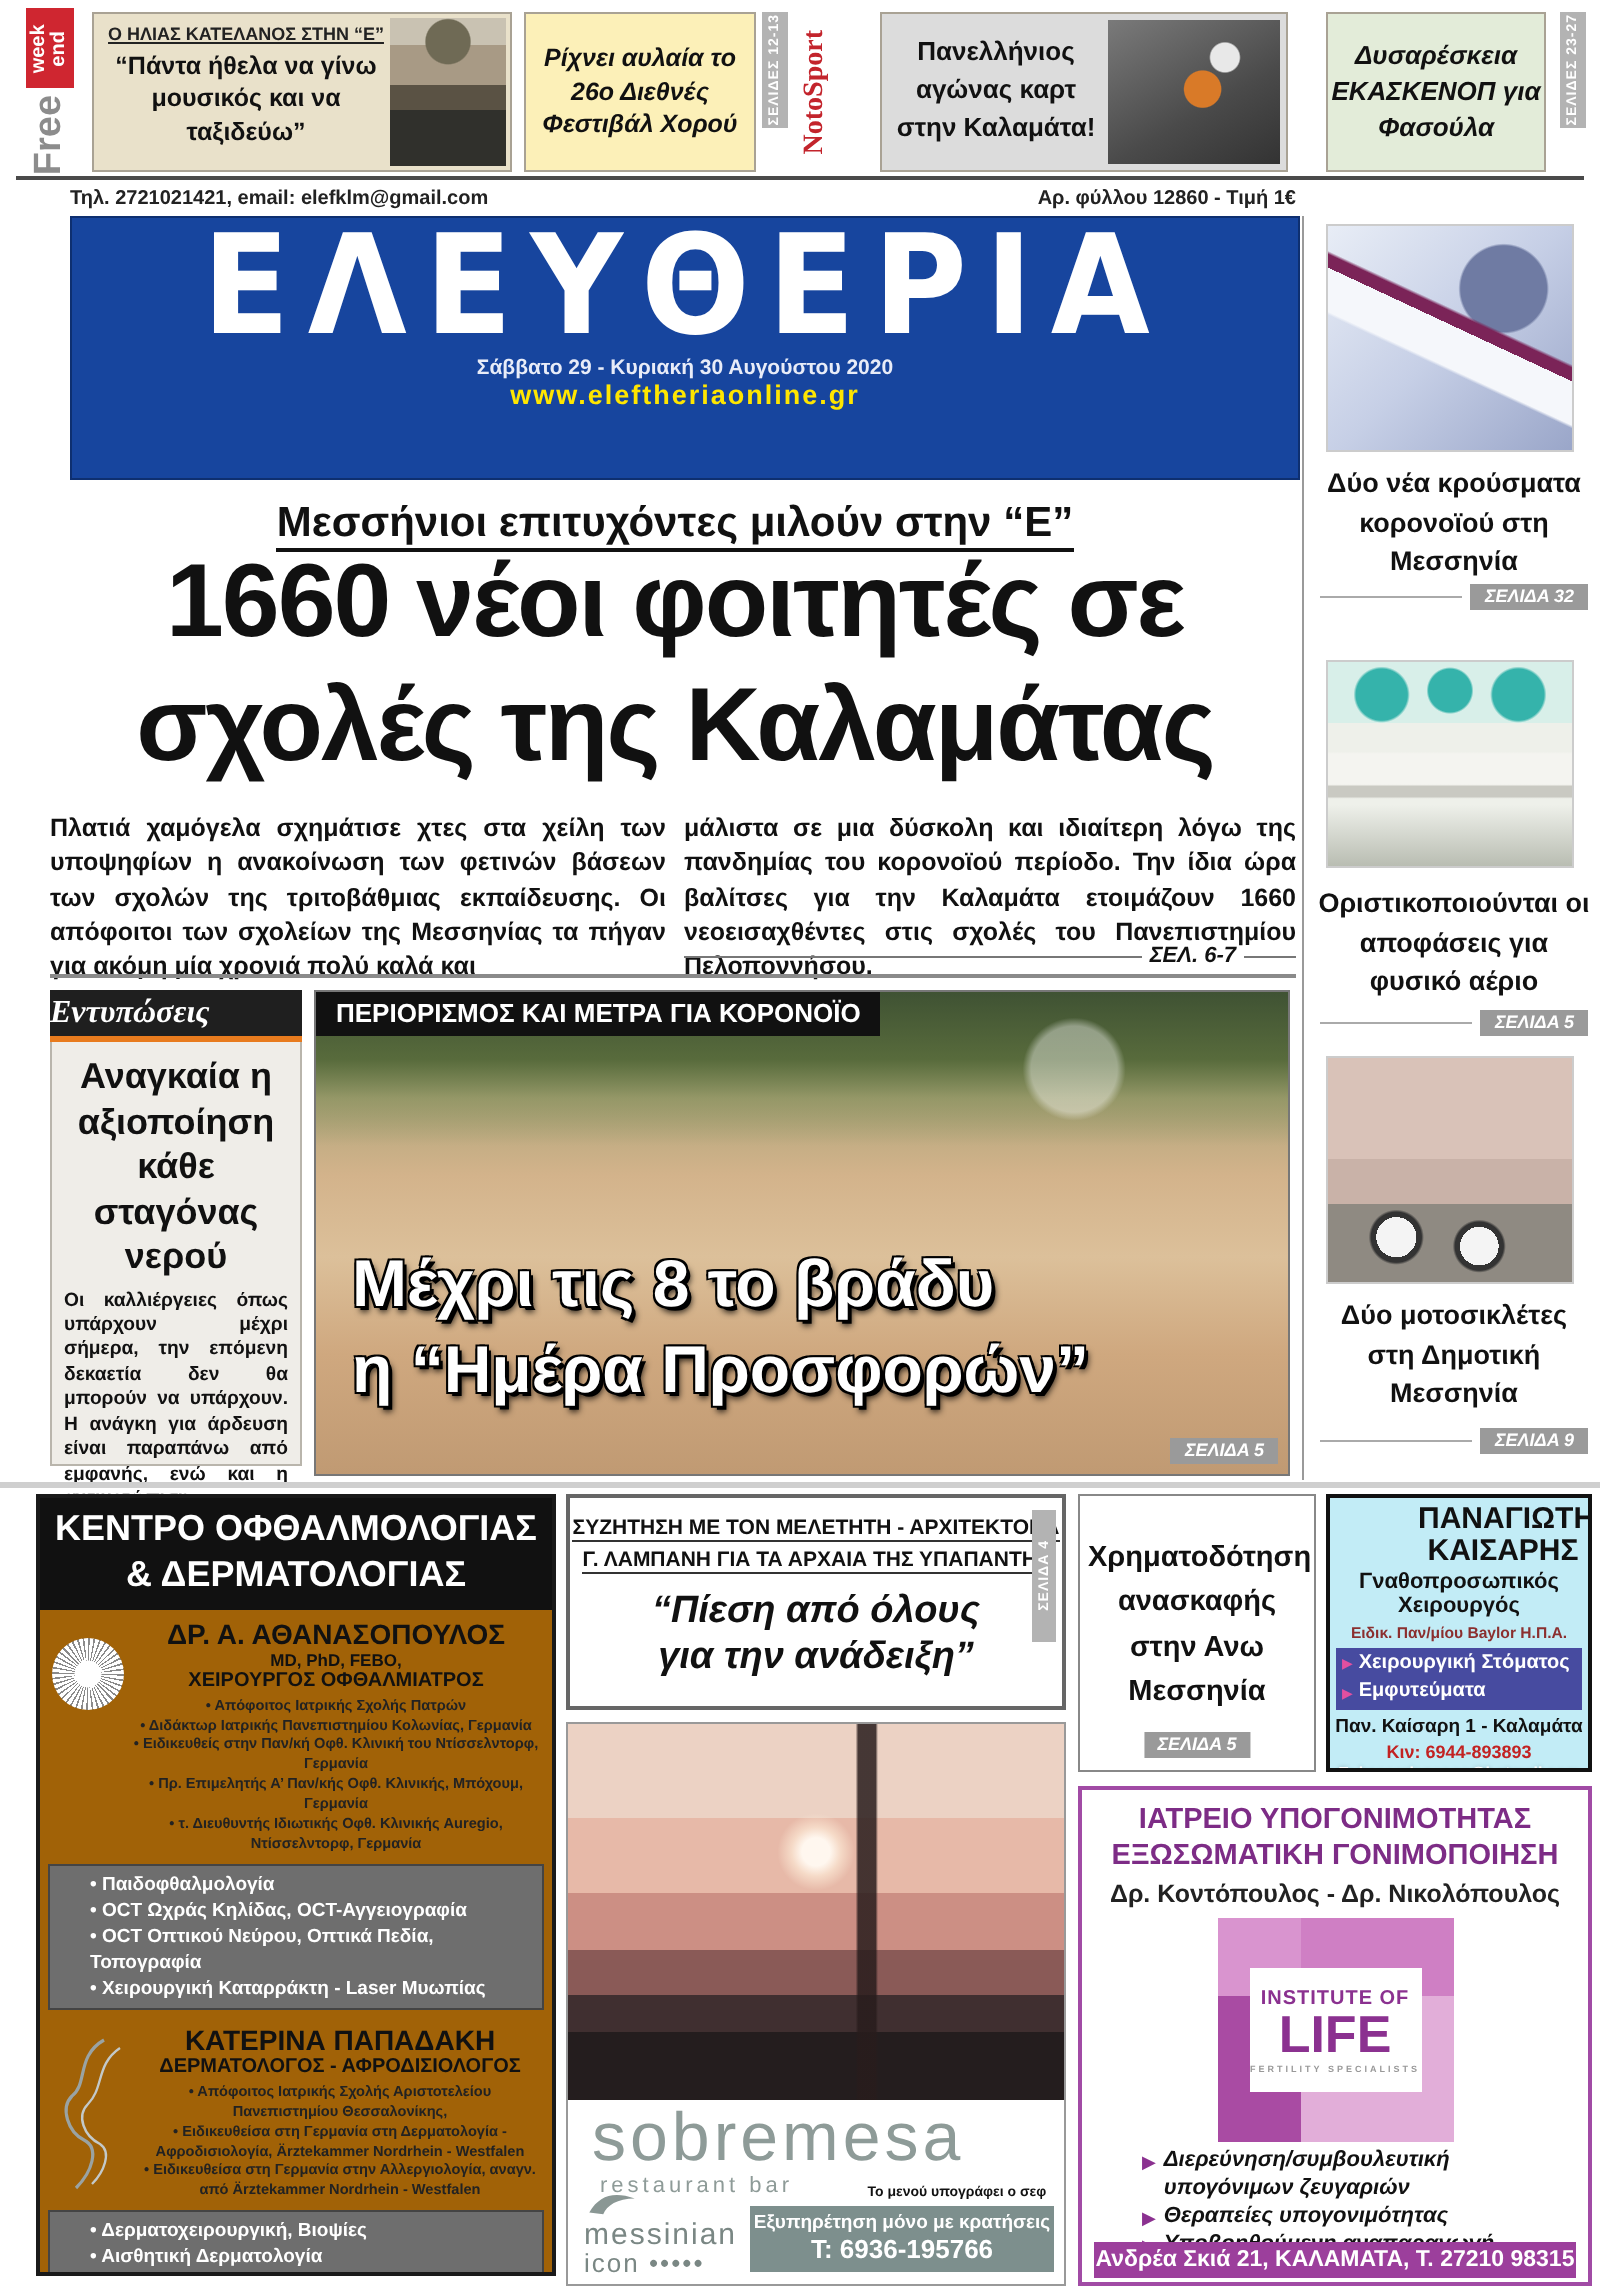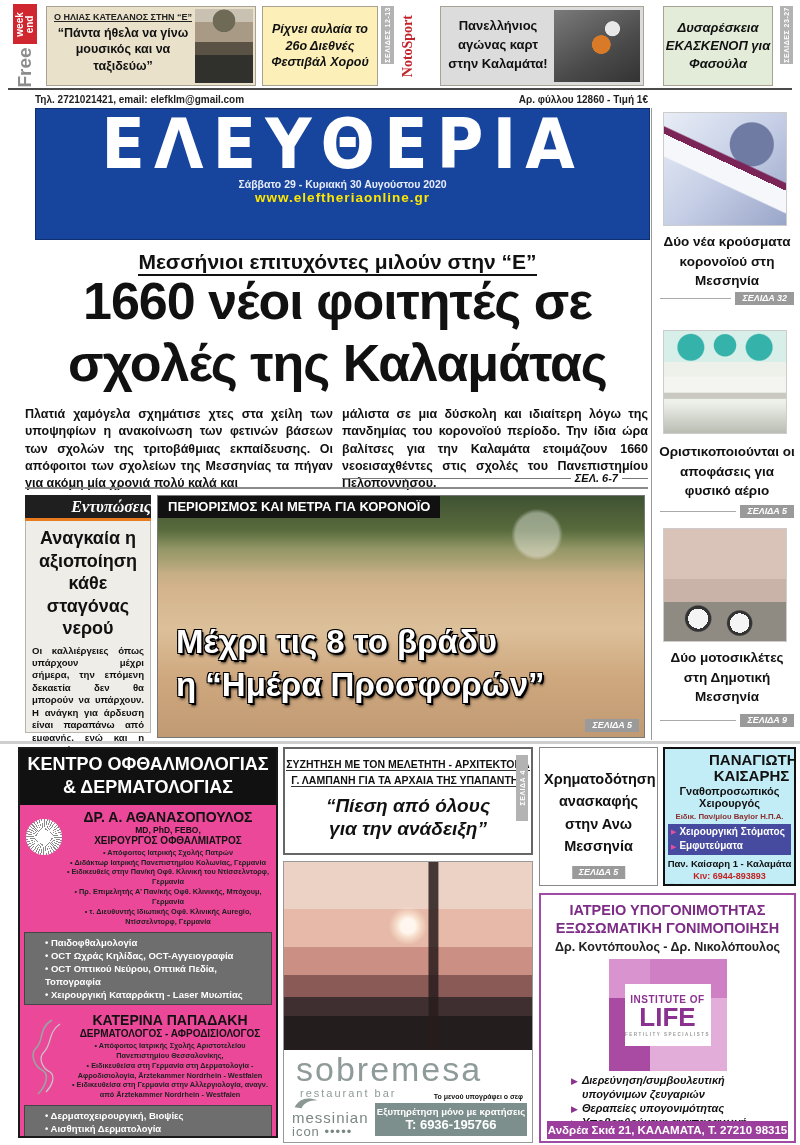--- a/index.html
+++ b/index.html
@@ -72,38 +72,38 @@
   .lead-headline{left:25px;top:270px;width:625px;text-align:center;font-size:52px;font-weight:800;letter-spacing:-1px;line-height:1.2;}
   .lead-col{top:406px;font-size:12.5px;font-weight:600;line-height:1.38;text-align:justify;}
   .lead-c1{left:25px;width:308px;}
   .lead-c2{left:342px;width:306px;}
   .lead-ref{left:342px;top:472px;width:306px;font-size:11px;font-weight:800;font-style:italic;}
   .lead-ref .ln{background:#777;}
   .midrule{left:25px;top:487px;width:623px;height:2px;background:#8a8a8a;}
   
   .imp{left:25px;top:495px;width:126px;height:243px;box-sizing:border-box;}
   .imp-head{background:#1f1f1f;color:#fff;font-family:"Liberation Serif",serif;font-style:italic;font-weight:700;
-            font-size:16px;text-align:right;padding:3px 0 2px;border-bottom:3px solid #e87b1e;}
+            font-size:16px;text-align:left;padding:3px 0 2px;border-bottom:3px solid #e87b1e;}
   .imp-body{background:#efede8;border:1px solid #b9b5ac;border-top:none;padding:6px 6px 4px;box-sizing:border-box;height:212px;}
   .imp-title{font-size:18px;font-weight:800;text-align:center;line-height:1.25;margin-bottom:5px;}
   .imp-text{font-size:9.6px;font-weight:600;line-height:1.3;text-align:justify;}
   .imp-rule{height:1px;background:#999;margin:6px 0 3px;}
   .imp-ref{text-align:right;font-size:10.5px;font-weight:800;font-style:italic;}
   
   .pstory{left:157px;top:495px;width:488px;height:243px;border:1px solid #777;box-sizing:border-box;
      background:radial-gradient(circle at 78% 16%,rgba(255,255,255,.4) 0 5%,transparent 6%),
        linear-gradient(180deg,#3f5233 0%,#586b3c 14%,rgba(119,135,83,.5) 22%,transparent 32%),
        linear-gradient(180deg,#8fa06a 0%,#b9a97f 26%,#d3b38b 38%,#dcc09a 55%,#cfa87f 75%,#c09a73 100%);}
   .pstory-kicker{position:absolute;left:0;top:0;background:#111;color:#fff;font-size:13px;font-weight:800;padding:3px 10px 4px;}
   .pstory-headline{position:absolute;left:18px;bottom:30px;color:#fff;font-size:33px;font-weight:800;line-height:1.3;
      text-shadow:2px 2px 0 #000,-1px -1px 0 #000,1px -1px 0 #000,-1px 1px 0 #000,2px 3px 3px rgba(0,0,0,.8);}
   .pstory-badge{position:absolute;right:5px;bottom:5px;}
   .botrule{left:0;top:741px;width:800px;height:3px;background:#cfcfcf;}
   
-  .eye{left:18px;top:747px;width:260px;height:391px;border:2px solid #1a1a1a;box-sizing:border-box;background:#ec4899;overflow:hidden;}
+  .eye{left:18px;top:747px;width:260px;height:391px;border:2px solid #1a1a1a;box-sizing:border-box;background:#a16207;overflow:hidden;}
   .eye-head{background:#111;color:#fff;text-align:center;font-size:18px;font-weight:800;line-height:1.3;padding:4px 0 5px;}
   .eye-doc{position:relative;text-align:center;padding:4px 4px 2px 44px;}
   .eye-doc2{position:relative;text-align:center;padding:4px 4px 2px 48px;}
   .sunburst{position:absolute;left:6px;top:14px;width:36px;height:36px;border-radius:50%;
      background:radial-gradient(circle,#fff 0 26%,transparent 27%),repeating-conic-gradient(#8a8a8a 0 3deg,#fff 3deg 9deg);}
   .faces{position:absolute;left:4px;top:8px;}
   .eye-name{font-size:14px;font-weight:800;}
   .eye-tit{font-size:8.5px;font-weight:800;}
   .eye-spec{font-size:10px;font-weight:800;margin-bottom:2px;}
   .eye-cred{font-size:7.3px;font-weight:700;line-height:1.35;color:#222;}

